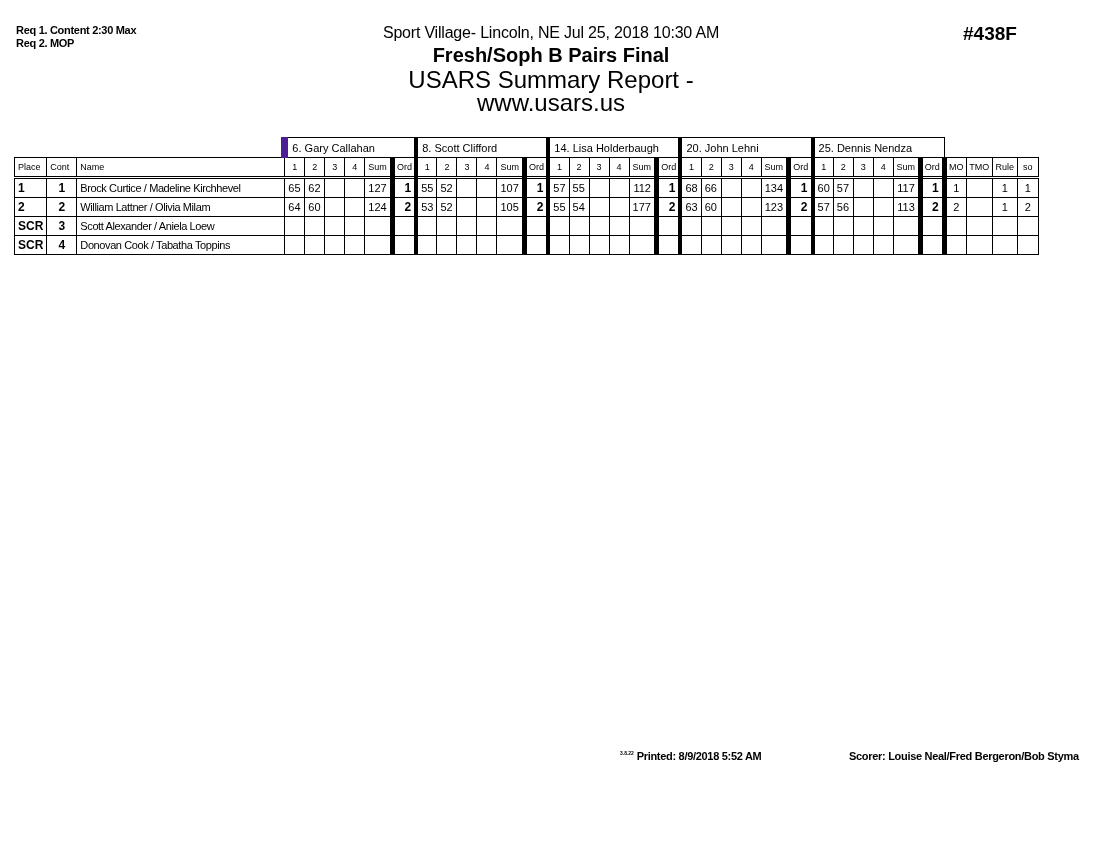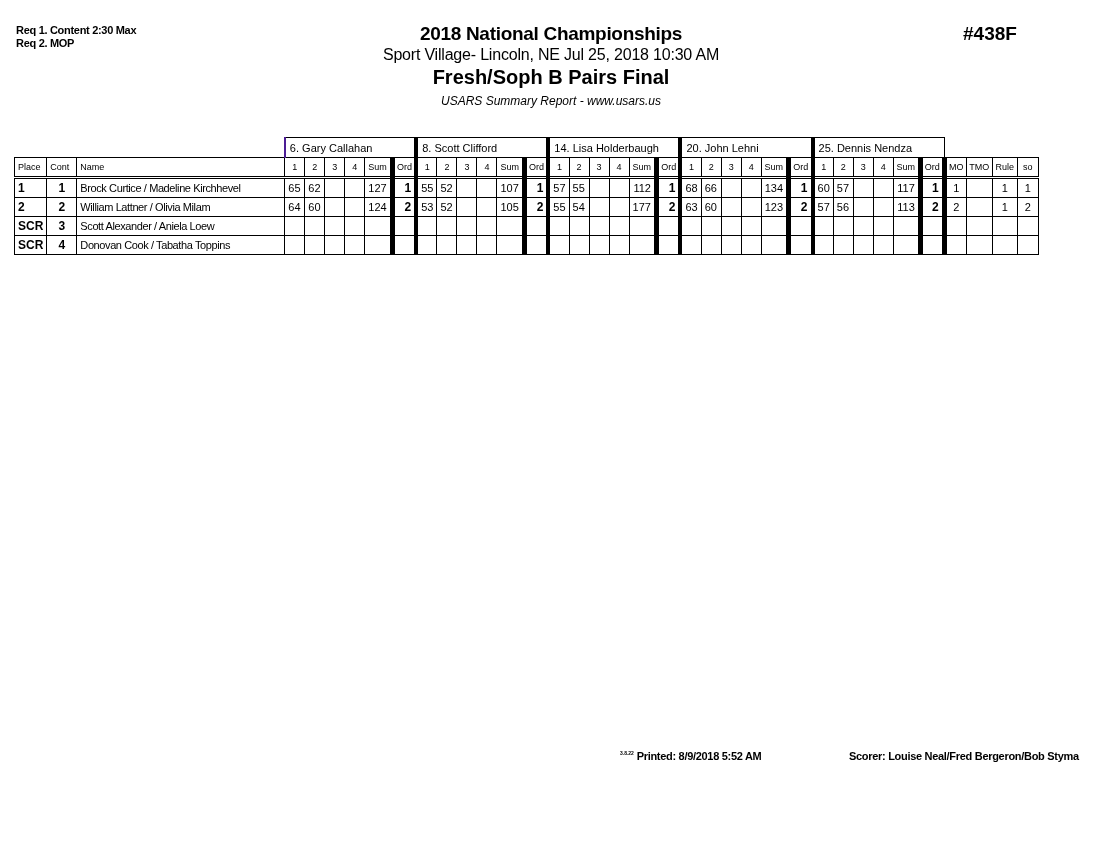--- a/index.html
+++ b/index.html
@@ -2,29 +2,29 @@
 <html><head>
 <meta charset="utf-8">
 <style>
   html, body { margin:0; padding:0; background:#ffffff; }
   body { width:1100px; height:850px; position:relative; overflow:hidden; font-family:"Liberation Sans", sans-serif; color:#000; }
   .req { position:absolute; left:16px; top:24px; font-size:11px; font-weight:bold; line-height:13px; letter-spacing:-0.3px; }
   .hdr { position:absolute; left:350px; width:402px; top:23px; text-align:center; }
   .hdr .t1 { font-size:19px; font-weight:bold; line-height:22px; letter-spacing:-0.3px; }
   .hdr .t2 { font-size:16px; line-height:19px; letter-spacing:-0.2px; }
   .hdr .t3 { font-size:20px; font-weight:bold; line-height:25px; margin-top:1px; }
-  .hdr .t4 { font-size:12px; line-height:23px;font-style:italic; }
+  .hdr .t4 { font-size:24px; line-height:23px; }
   .eid { position:absolute; left:963px; top:23px; font-size:19px; font-weight:bold; }
 
   table.grid { position:absolute; left:14px; top:137px; border-collapse:collapse; table-layout:fixed; font-size:11px; }
   table.grid td { border:1px solid #000; padding:0 3px; height:18px; line-height:18px; white-space:nowrap; overflow:hidden; }
   tr.jrow td { height:19px; font-size:11px; }
   tr.jrow td.blank { border:none; }
   tr.jrow td.judge { border:1px solid #000; border-left:4px solid #000; padding-left:4px; }
-  tr.jrow td.judge.first { border-left:2px solid #4c1d95; }
+  tr.jrow td.judge.first { border-left:7px solid #4c1d95; }
   tr.chead td { font-size:9px; height:18px; border-bottom:3px double #000; }
   tr.chead td.c { text-align:center; padding:0; }
   td.place, td.cont { font-weight:bold; font-size:12px; }
   td.cont { text-align:center; }
   td.name { font-weight:normal; font-size:11px; letter-spacing:-0.4px; }
   td.sc { text-align:left; padding-left:3px; font-size:11px; }
   td.sum { text-align:right; padding-right:3px;margin-left:26px; }
   td.ord { text-align:right; padding-right:4px; font-weight:bold; font-size:12px; border-left:5px solid #000 !important; }
   td.blk { border-left:4px solid #000 !important; }
   td.mo, td.rule, td.so { text-align:center; }
@@ -36,21 +36,20 @@
 </style>
 </head>
 <body>
 
 <div class="req">
   <div>Req 1. Content 2:30 Max</div>
   <div>Req 2. MOP</div>
 </div>
 
 <div class="hdr">
-  <div class="t1">2018 National Championships</div>
   <div class="t2">Sport Village- Lincoln, NE  Jul 25, 2018  10:30 AM</div>
   <div class="t3">Fresh/Soph B Pairs Final</div>
   <div class="t4">USARS Summary Report - www.usars.us</div>
 </div>
 
 <div class="eid">#438F</div>
 
 <table class="grid">
   <colgroup>
     <col style="width:30px">

